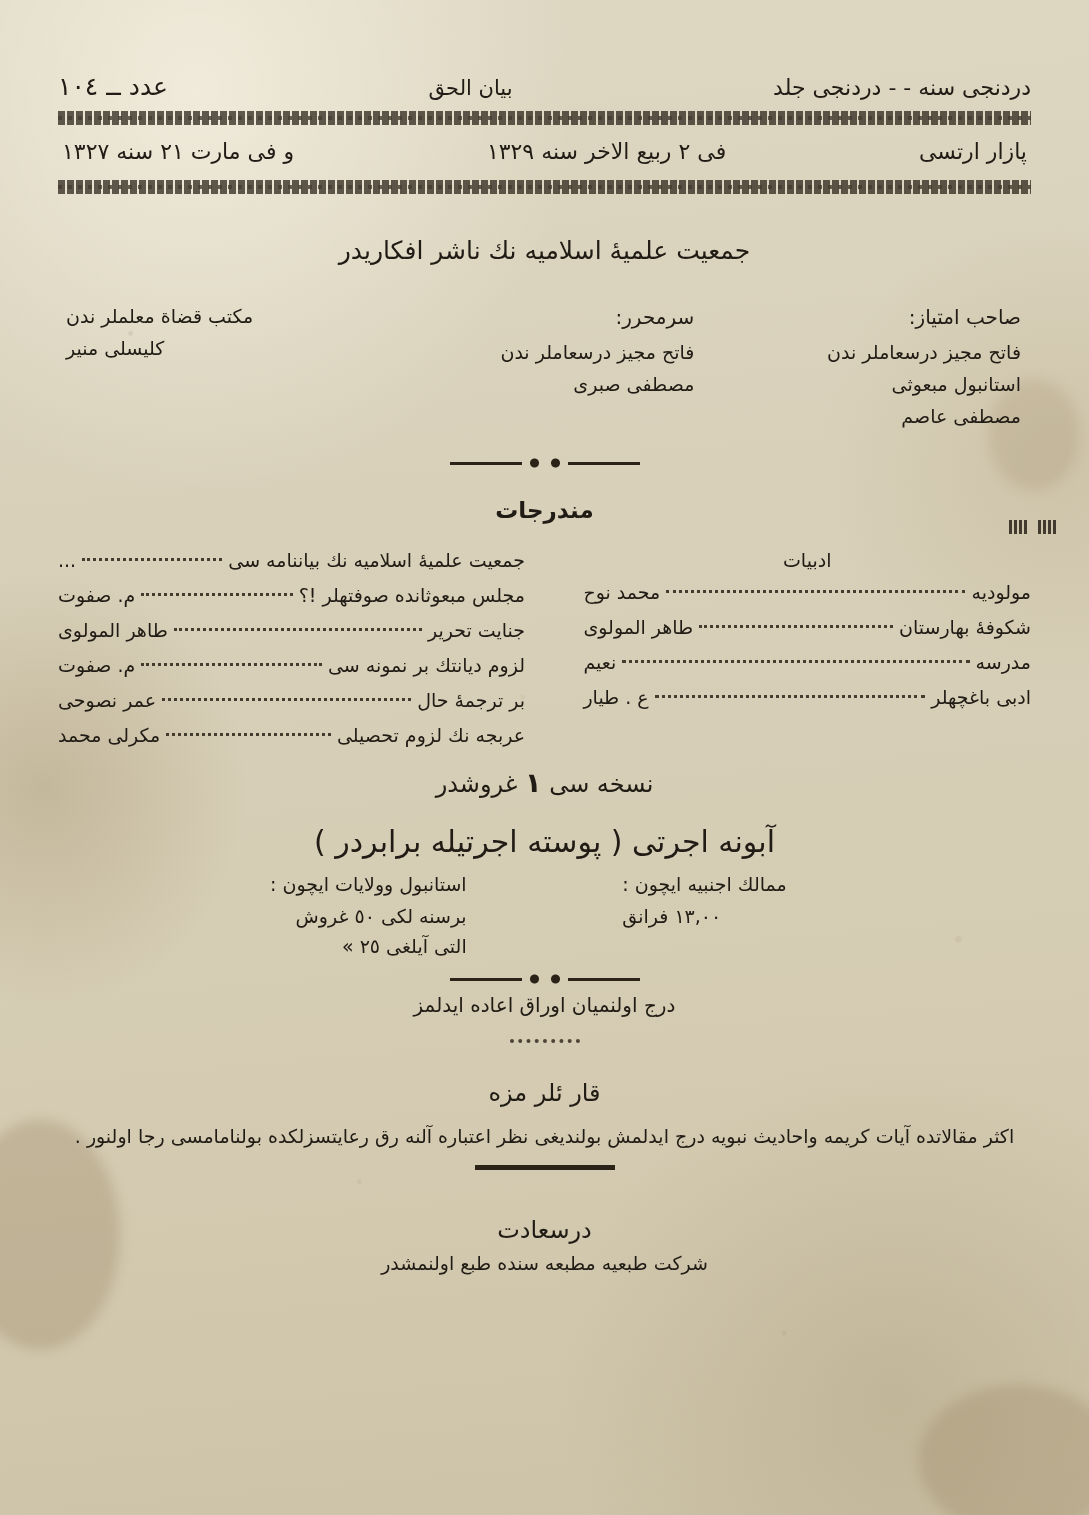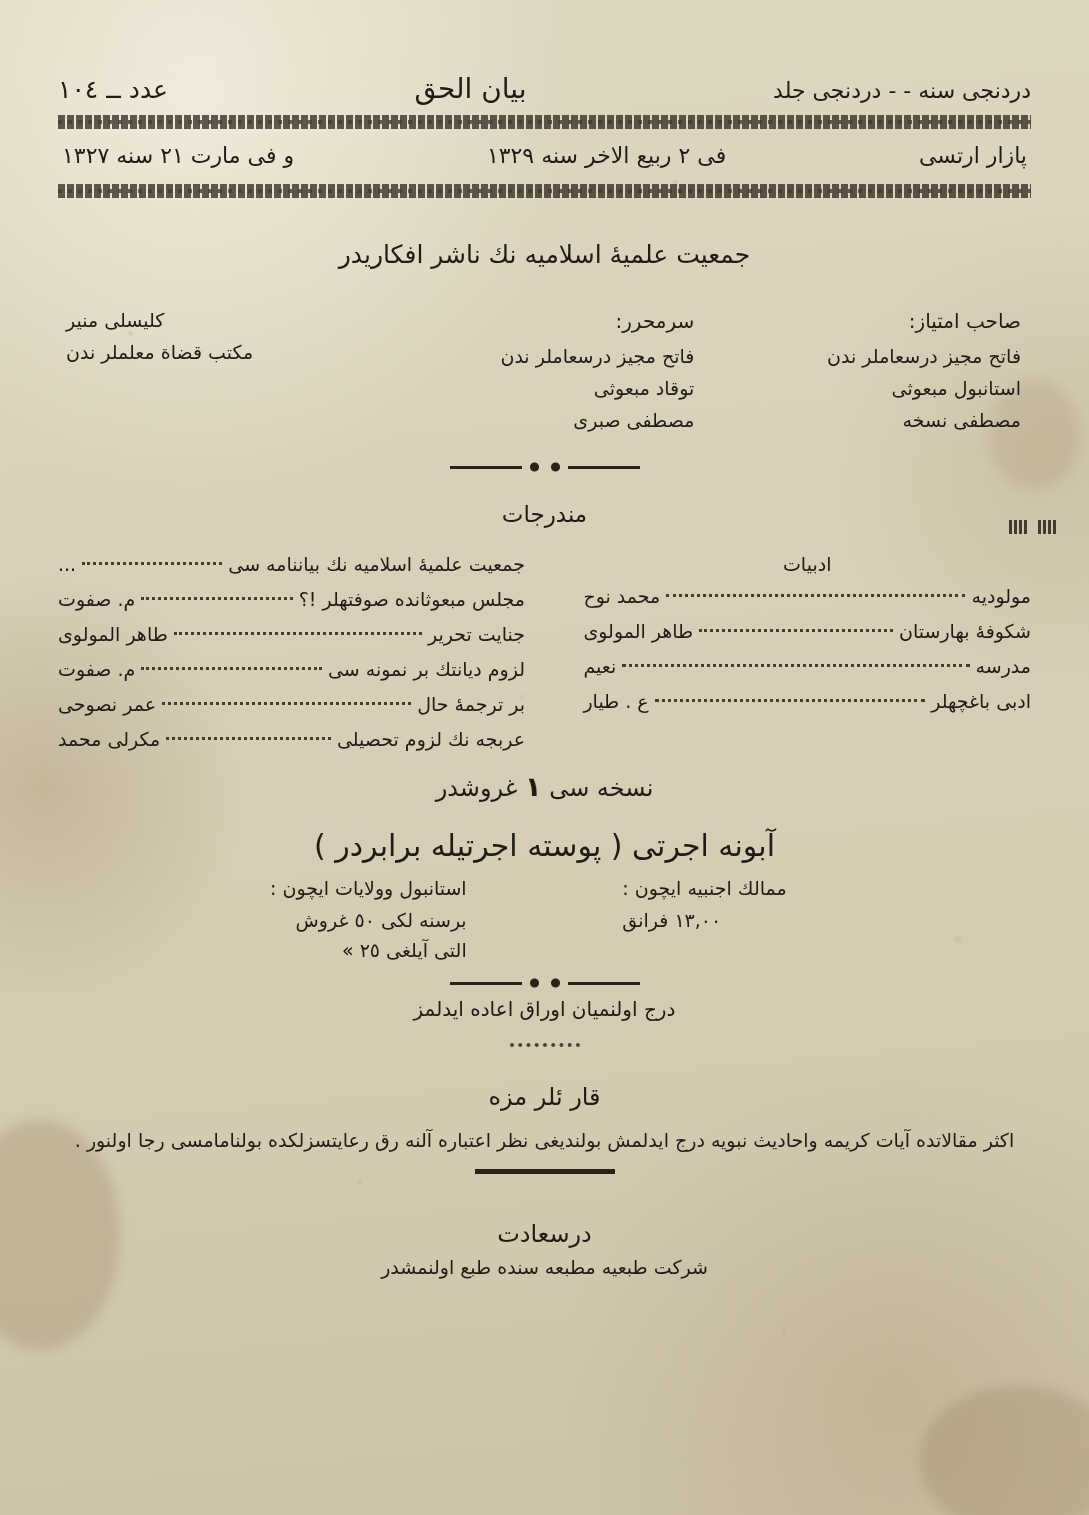--- a/index.html
+++ b/index.html
@@ -57,21 +57,21 @@
   }
 
   
   .masthead {
     display: flex;
     align-items: baseline;
     justify-content: space-between;
     padding-top: 72px;
     font-size: 22px;
   }
-  .masthead .mid { font-size: 28px; }
+  .masthead .mid { font-size: 21px; }
   .masthead .left { font-size: 25px; letter-spacing: 1px; }
 
   .wave {
     height: 14px;
     margin: 10px 0 0 0;
     background:
       repeating-linear-gradient(90deg,
         rgba(40,32,22,.85) 0 7px,
         rgba(40,32,22,0) 7px 9px);
     -webkit-mask-image: repeating-linear-gradient(90deg, #000 0 9px, #000 9px 18px);
@@ -153,20 +153,21 @@
     width: 42px; height: 14px;
     background:
       radial-gradient(circle at 25% 50%, #2b2318 0 4px, transparent 5px),
       radial-gradient(circle at 75% 50%, #2b2318 0 4px, transparent 5px);
   }
 
   .section-title {
     text-align: center;
     font-size: 23px;
     margin-top: 26px;
+    font-weight: bold;
   }
 
   
   .contents {
     display: flex;
     justify-content: space-between;
     margin-top: 26px;
     font-size: 19px;
   }
   .contents .cc { width: 48%; }
@@ -278,31 +279,30 @@
 
   <div class="wave" style="margin-top:16px;"></div>
 
   <div class="headline ar">جمعیت علمیهٔ اسلامیه نك ناشر افكاریدر</div>
 
   <div class="staff ar">
     <div class="col right">
       <div class="role ar">صاحب امتیاز:</div>
       <div class="line ar">فاتح مجیز درسعاملر ندن</div>
       <div class="line ar">استانبول مبعوثی</div>
-      <div class="line ar">مصطفی نسخه</div>
+      <div class="line ar">مصطفی عاصم</div>
     </div>
     <div class="col center">
       <div class="role ar">سرمحرر:</div>
       <div class="line ar">فاتح مجیز درسعاملر ندن</div>
-      <div class="line ar">توقاد مبعوثی</div>
       <div class="line ar">مصطفی صبری</div>
     </div>
     <div class="col left">
+      <div class="line ar">مكتب قضاة معلملر ندن</div>
       <div class="line ar">كلیسلی منیر</div>
-      <div class="line ar">مكتب قضاة معلملر ندن</div>
     </div>
   </div>
 
   <div class="stamp-marks">
     <span></span>
     <span></span>
   </div>
 
   <div class="orn">
       <i></i>

